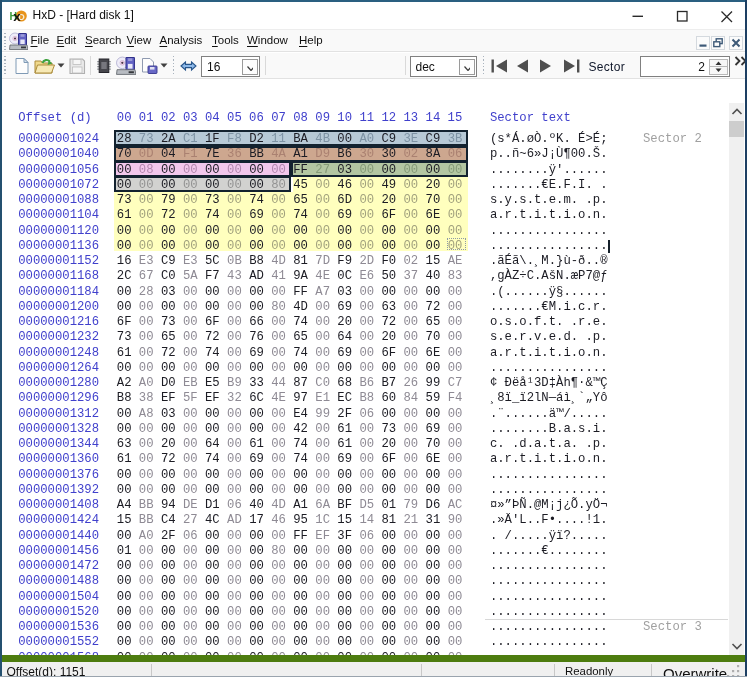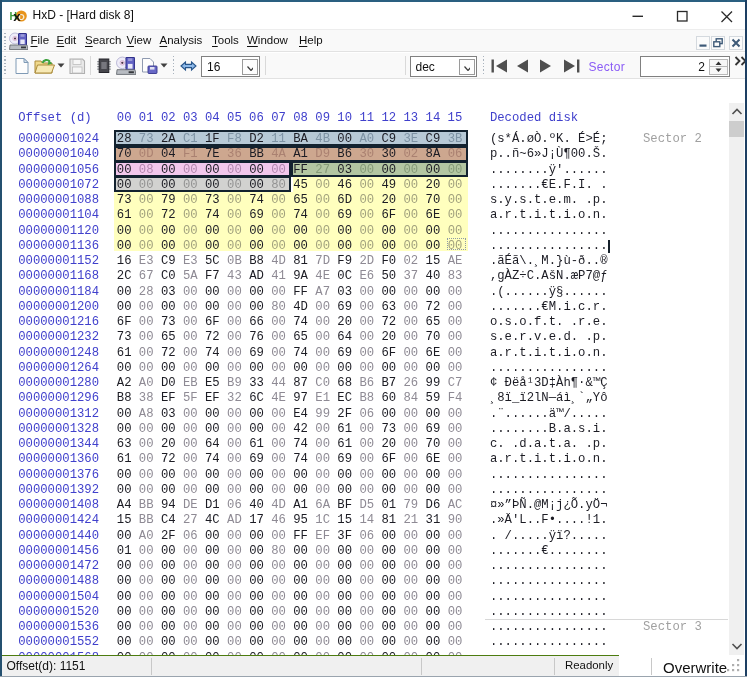--- a/index.html
+++ b/index.html
@@ -58,34 +58,34 @@
 .yl { position:absolute; background:#ffffbe; }
 #caretbox { position:absolute; left:445.0px; top:134.2px; width:19px; height:12.6px; border:1px dotted #8e9aa6; }
 .caret { position:absolute; left:606.5px; top:1.5px; width:1.8px; height:12.5px; background:#15202b; }
 #secline { position:absolute; left:483.4px; top:515.30px; width:243.6px; height:1px; background:#d8d8d8; }
 
 
 #sbar { position:absolute; left:727.5px; top:0; width:14.6px; height:551.4px; background:#f0f0f0; }
 #sthumb { position:absolute; left:0; top:17.2px; width:14.6px; height:16.5px; background:#cdcdcd; }
 
 
-#status { position:absolute; left:0px; top:654.8px; width:619px; height:21px; background:#f0f0f0; border-top:1px solid #4d7c0f; font-size:12px; color:#101010;text-decoration:underline; }
+#status { position:absolute; left:0px; top:654.8px; width:747px; height:21px; background:#f0f0f0; border-top:7px solid #4d7c0f; font-size:12px; color:#101010;text-decoration:underline; }
 #status .sep { position:absolute; top:2px; width:1px; height:17px; background:#c8c8c8; }
 </style></head>
 <body>
 <div id="win">
 
   <div id="title">
     <svg class="abs" style="left:8px;top:6px" width="17" height="16" viewBox="0 0 17 16">
       <circle cx="11.2" cy="8" r="5.6" fill="#e8941c"></circle>
       <text x="11.4" y="11.6" font-size="9" font-weight="bold" font-family="Liberation Sans" fill="#f7edd8" text-anchor="middle">D</text>
       <text x="-0.5" y="11.5" font-size="10.5" font-weight="bold" font-family="Liberation Sans" fill="#3d9b3d">H</text>
       <text x="3.2" y="13" font-size="13.5" font-weight="bold" font-family="Liberation Sans" fill="#141414">x</text>
     </svg>
-    <div class="txt">HxD - [Hard disk 8]</div>
+    <div class="txt">HxD - [Hard disk 1]</div>
     <svg class="wbtn" style="left:609px" width="46" height="28">
         <rect x="21.5" y="13.6" width="10.5" height="1.4" fill="#2a2a2a"></rect>
       </svg>
     <svg class="wbtn" style="left:655px" width="46" height="28">
         <rect x="20.5" y="9.5" width="9.5" height="9.5" fill="none" stroke="#2a2a2a" stroke-width="1.3"></rect>
       </svg>
     <svg class="wbtn" style="left:701px" width="46" height="28">
       <path d="M18.5 9.5 L29 20 M29 9.5 L18.5 20" stroke="#2a2a2a" stroke-width="1.3"></path>
       </svg>
   </div>
@@ -218,21 +218,21 @@
     <svg class="navt" style="left:513.5px" width="14" height="14">
         <path d="M13 0.5 V13.5 L2 7 z" fill="#4f4f4f"></path>
       </svg>
     <svg class="navt" style="left:537.5px" width="14" height="14">
         <path d="M1 0.5 V13.5 L12 7 z" fill="#4f4f4f"></path>
       </svg>
     <svg class="navt" style="left:561px" width="18" height="14">
         <path d="M1 0.5 V13.5 L12 7 z" fill="#4f4f4f"></path>
         <rect x="14" y="0.5" width="2.4" height="13" fill="#4f4f4f"></rect>
       </svg>
-    <div class="abs" style="left:587px;top:7px;font-size:12px;letter-spacing:0.3px;color:#8b5cf6">Sector</div>
+    <div class="abs" style="left:587px;top:7px;font-size:12px;letter-spacing:0.3px;color:#0f172a">Sector</div>
     <div id="spin">
       <div class="val">2</div>
       <div class="spb" style="top:1.5px">
           <svg width="17" height="7">
             <path d="M8.5 1.5 L11.5 5 H5.5 z" fill="#333"></path>
           </svg>
         </div>
       <div class="spb" style="bottom:1.5px">
           <svg width="17" height="7">
             <path d="M8.5 5 L11.5 1.5 H5.5 z" fill="#333"></path>
@@ -246,21 +246,21 @@
 
 
   <div id="hex">
 <div class="yl" style="left:291.2px;top:73.45px;width:175.6px;height:15.85px"></div>
 <div class="yl" style="left:112.8px;top:89.10px;width:354.0px;height:58.55px"></div>
 <div class="fb" style="left:112.8px;top:27.00px;width:354.0px;height:15.95px;background:#b7c9d6"></div>
 <div class="fb" style="left:112.8px;top:42.25px;width:354.0px;height:15.95px;background:#cda78f"></div>
 <div class="fb" style="left:112.8px;top:57.50px;width:176.6px;height:15.95px;background:#f2c7ec"></div>
 <div class="fb" style="left:289.2px;top:57.50px;width:177.6px;height:15.95px;background:#b3c6a2"></div>
 <div class="fb" style="left:112.8px;top:72.75px;width:176.6px;height:15.95px;background:#d2d2d0"></div>
-<div class="ln" style="top:8px"><span class="o hd">Offset (d)</span><span class="h hd">00 01 02 03 04 05 06 07 08 09 10 11 12 13 14 15</span><span class="d hd">Decoded disk</span></div>
+<div class="ln" style="top:8px"><span class="o hd">Offset (d)</span><span class="h hd">00 01 02 03 04 05 06 07 08 09 10 11 12 13 14 15</span><span class="d hd">Sector text</span></div>
 <div class="ln" style="top:28.70px"><span class="o">00000001024</span><span class="h">28 <i style="color:#7e93a4">73</i> 2A <i style="color:#7e93a4">C1</i> 1F <i style="color:#7e93a4">F8</i> D2 <i style="color:#7e93a4">11</i> BA <i style="color:#7e93a4">4B</i> 00 <i style="color:#7e93a4">A0</i> C9 <i style="color:#7e93a4">3E</i> C9 <i style="color:#7e93a4">3B</i></span><span class="d">(s*Á.øÒ.ºK.&nbsp;É&gt;É;</span><span class="sec">Sector 2</span></div>
 <div class="ln" style="top:43.95px"><span class="o">00000001040</span><span class="h">70 <i style="color:#aa8171">0D</i> 04 <i style="color:#aa8171">F1</i> 7E <i style="color:#aa8171">36</i> BB <i style="color:#aa8171">4A</i> A1 <i style="color:#aa8171">D9</i> B6 <i style="color:#aa8171">30</i> 30 <i style="color:#aa8171">02</i> 8A <i style="color:#aa8171">06</i></span><span class="d">p..ñ~6»J¡Ù¶00.Š.</span></div>
 <div class="ln" style="top:59.20px"><span class="o">00000001056</span><span class="h">00 <i style="color:#b287ae">08</i> 00 <i style="color:#b287ae">00</i> 00 <i style="color:#b287ae">00</i> 00 <i style="color:#b287ae">00</i> FF <i style="color:#859a78">27</i> 03 <i style="color:#859a78">00</i> 00 <i style="color:#859a78">00</i> 00 <i style="color:#859a78">00</i></span><span class="d">........ÿ'......</span></div>
 <div class="ln" style="top:74.45px"><span class="o">00000001072</span><span class="h">00 <i style="color:#939393">00</i> 00 <i style="color:#939393">00</i> 00 <i style="color:#939393">00</i> 00 <i style="color:#939393">80</i> 45 <i style="color:#a2a27e">00</i> 46 <i style="color:#a2a27e">00</i> 49 <i style="color:#a2a27e">00</i> 20 <i style="color:#a2a27e">00</i></span><span class="d">.......€E.F.I. .</span></div>
 <div class="ln" style="top:89.70px"><span class="o">00000001088</span><span class="h">73 <i style="color:#a2a27e">00</i> 79 <i style="color:#a2a27e">00</i> 73 <i style="color:#a2a27e">00</i> 74 <i style="color:#a2a27e">00</i> 65 <i style="color:#a2a27e">00</i> 6D <i style="color:#a2a27e">00</i> 20 <i style="color:#a2a27e">00</i> 70 <i style="color:#a2a27e">00</i></span><span class="d">s.y.s.t.e.m. .p.</span></div>
 <div class="ln" style="top:104.95px"><span class="o">00000001104</span><span class="h">61 <i style="color:#a2a27e">00</i> 72 <i style="color:#a2a27e">00</i> 74 <i style="color:#a2a27e">00</i> 69 <i style="color:#a2a27e">00</i> 74 <i style="color:#a2a27e">00</i> 69 <i style="color:#a2a27e">00</i> 6F <i style="color:#a2a27e">00</i> 6E <i style="color:#a2a27e">00</i></span><span class="d">a.r.t.i.t.i.o.n.</span></div>
 <div class="ln" style="top:120.20px"><span class="o">00000001120</span><span class="h">00 <i style="color:#a2a27e">00</i> 00 <i style="color:#a2a27e">00</i> 00 <i style="color:#a2a27e">00</i> 00 <i style="color:#a2a27e">00</i> 00 <i style="color:#a2a27e">00</i> 00 <i style="color:#a2a27e">00</i> 00 <i style="color:#a2a27e">00</i> 00 <i style="color:#a2a27e">00</i></span><span class="d">................</span></div>
 <div class="ln" style="top:135.45px"><span class="o">00000001136</span><span class="h">00 <i style="color:#a2a27e">00</i> 00 <i style="color:#a2a27e">00</i> 00 <i style="color:#a2a27e">00</i> 00 <i style="color:#a2a27e">00</i> 00 <i style="color:#a2a27e">00</i> 00 <i style="color:#a2a27e">00</i> 00 <i style="color:#a2a27e">00</i> 00 <i style="color:#a2a27e">00</i></span><span class="d">................</span><span class="caret"></span></div>
 <div class="ln" style="top:150.70px"><span class="o">00000001152</span><span class="h">16 <i style="color:#8e8a94">E3</i> C9 <i style="color:#8e8a94">E3</i> 5C <i style="color:#8e8a94">0B</i> B8 <i style="color:#8e8a94">4D</i> 81 <i style="color:#8e8a94">7D</i> F9 <i style="color:#8e8a94">2D</i> F0 <i style="color:#8e8a94">02</i> 15 <i style="color:#8e8a94">AE</i></span><span class="d">.ãÉã\.¸M.}ù-ð..®</span></div>
 <div class="ln" style="top:165.95px"><span class="o">00000001168</span><span class="h">2C <i style="color:#8e8a94">67</i> C0 <i style="color:#8e8a94">5A</i> F7 <i style="color:#8e8a94">43</i> AD <i style="color:#8e8a94">41</i> 9A <i style="color:#8e8a94">4E</i> 0C <i style="color:#8e8a94">E6</i> 50 <i style="color:#8e8a94">37</i> 40 <i style="color:#8e8a94">83</i></span><span class="d">,gÀZ÷C.AšN.æP7@ƒ</span></div>

